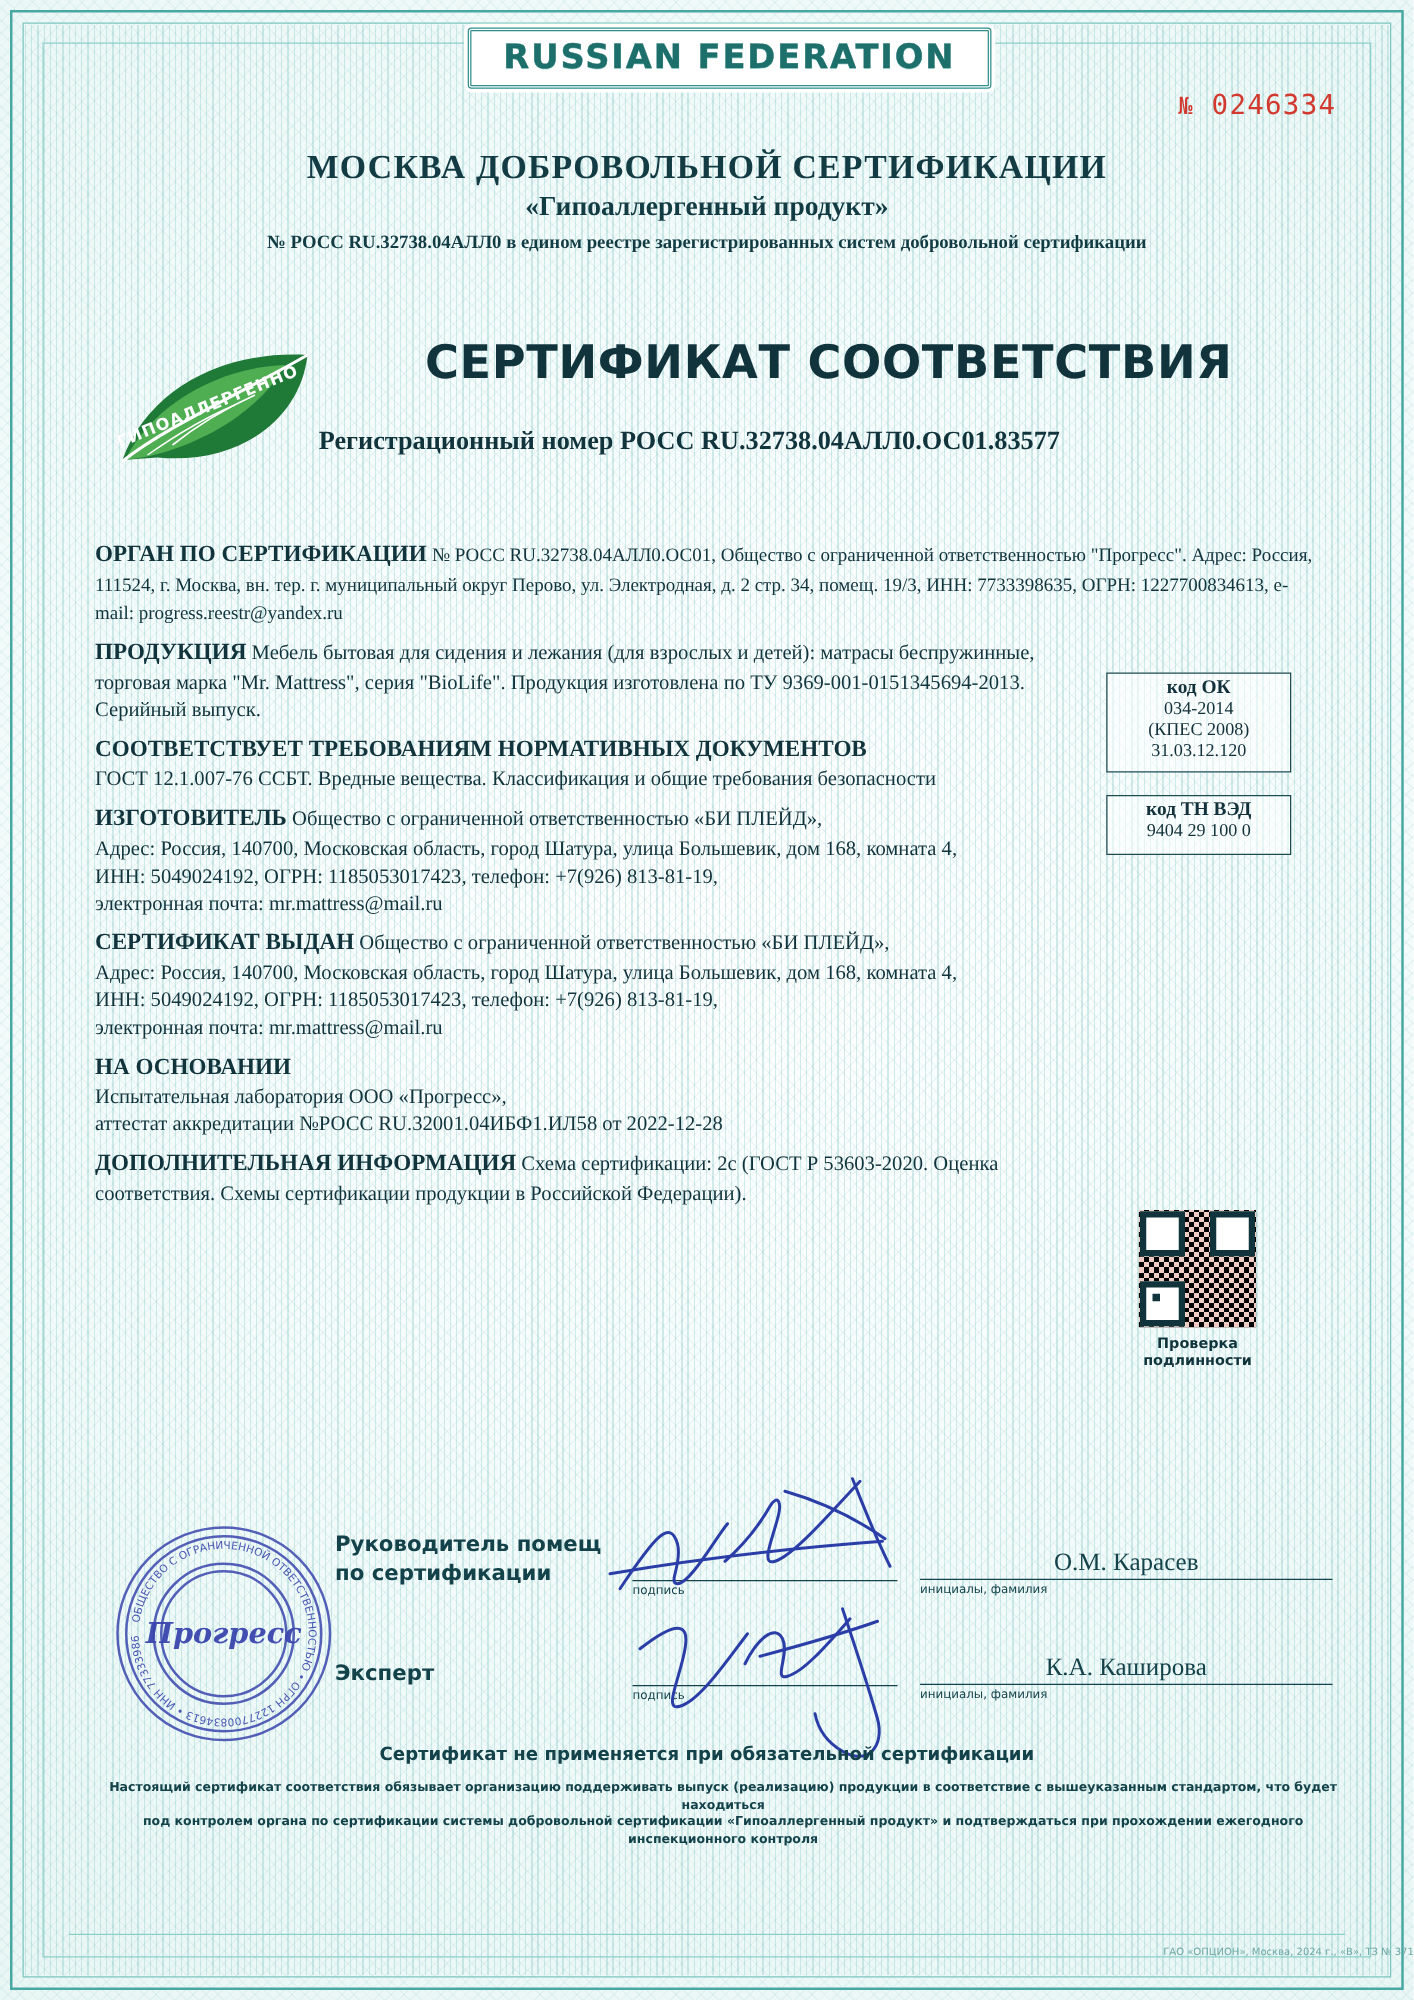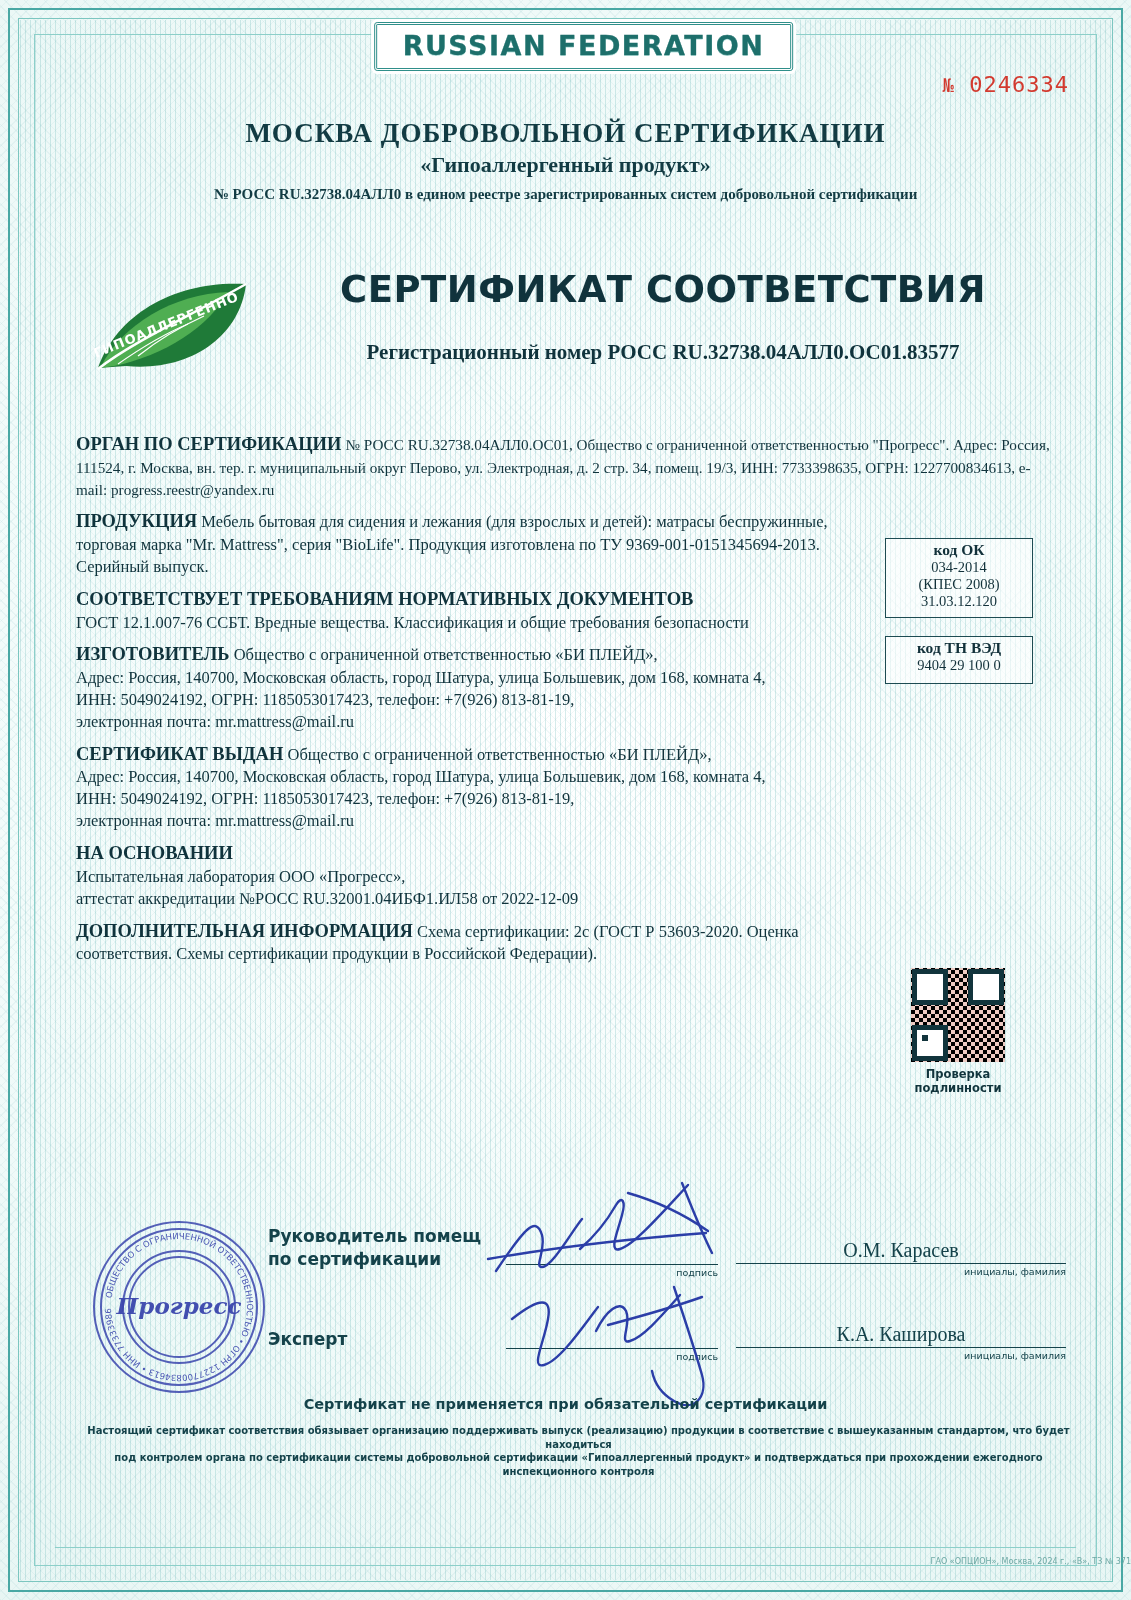--- a/index.html
+++ b/index.html
@@ -101,21 +101,20 @@
     position:absolute; left:255px; right:60px; top:268px;
     text-align:center;
     font-family:"DejaVu Sans", sans-serif;
     font-weight:bold;
     font-size:37px;
     letter-spacing:0.5px;
     color:#10333c;
   }
   .reg-number{
     position:absolute; left:255px; right:60px; top:340px;
-    text-align:center;
     font-weight:bold;
     font-size:21px;
     color:#10333c;
   }
   .validity{
     position:absolute; left:255px; right:60px; top:396px;
     text-align:center;
     font-weight:bold;
     font-size:20px;
     color:#10333c;
@@ -191,21 +190,21 @@
   .sig-label{
     font-family:"DejaVu Sans", sans-serif;
     font-weight:bold; font-size:17px; color:#14424a; line-height:1.35;
   }
   .sig-line{
     border-bottom:1px solid #14424a;
     height:1px;
   }
   .sig-cap{
     font-family:"DejaVu Sans", sans-serif;
-    font-size:9.5px; color:#14424a; text-align:right; margin-top:2px;
+    font-size:9.5px; color:#14424a; text-align:left; margin-top:2px;
   }
   .sig-name{
     font-size:20px; color:#14424a; text-align:center;
   }
   .ink{
     position:absolute;
     color:#2b3ea8;
     font-family:"DejaVu Serif", serif;
     font-style:italic;
     pointer-events:none;
@@ -316,21 +315,21 @@
       <span class="sec-h">СЕРТИФИКАТ ВЫДАН</span>
       <span>Общество с ограниченной ответственностью «БИ ПЛЕЙД»,</span>
       <div>Адрес: Россия, 140700, Московская область, город Шатура, улица Большевик, дом 168, комната 4,</div>
       <div>ИНН: 5049024192, ОГРН: 1185053017423, телефон: +7(926) 813-81-19,</div>
       <div>электронная почта: mr.mattress@mail.ru</div>
     </div>
 
     <div class="sec blk">
       <div class="sec-h">НА ОСНОВАНИИ</div>
       <div>Испытательная лаборатория ООО «Прогресс»,</div>
-      <div>аттестат аккредитации №РОСС RU.32001.04ИБФ1.ИЛ58 от 2022-12-09</div>
+      <div>аттестат аккредитации №РОСС RU.32001.04ИБФ1.ИЛ58 от 2022-12-28</div>
     </div>
 
     <div class="sec blk col-narrow">
       <span class="sec-h">ДОПОЛНИТЕЛЬНАЯ ИНФОРМАЦИЯ</span>
       <span>Схема сертификации: 2с (ГОСТ Р 53603-2020. Оценка соответствия. Схемы сертификации продукции в Российской Федерации).</span>
     </div>
   </div>
 
   <div class="qr-wrap">
     <div class="qr">

